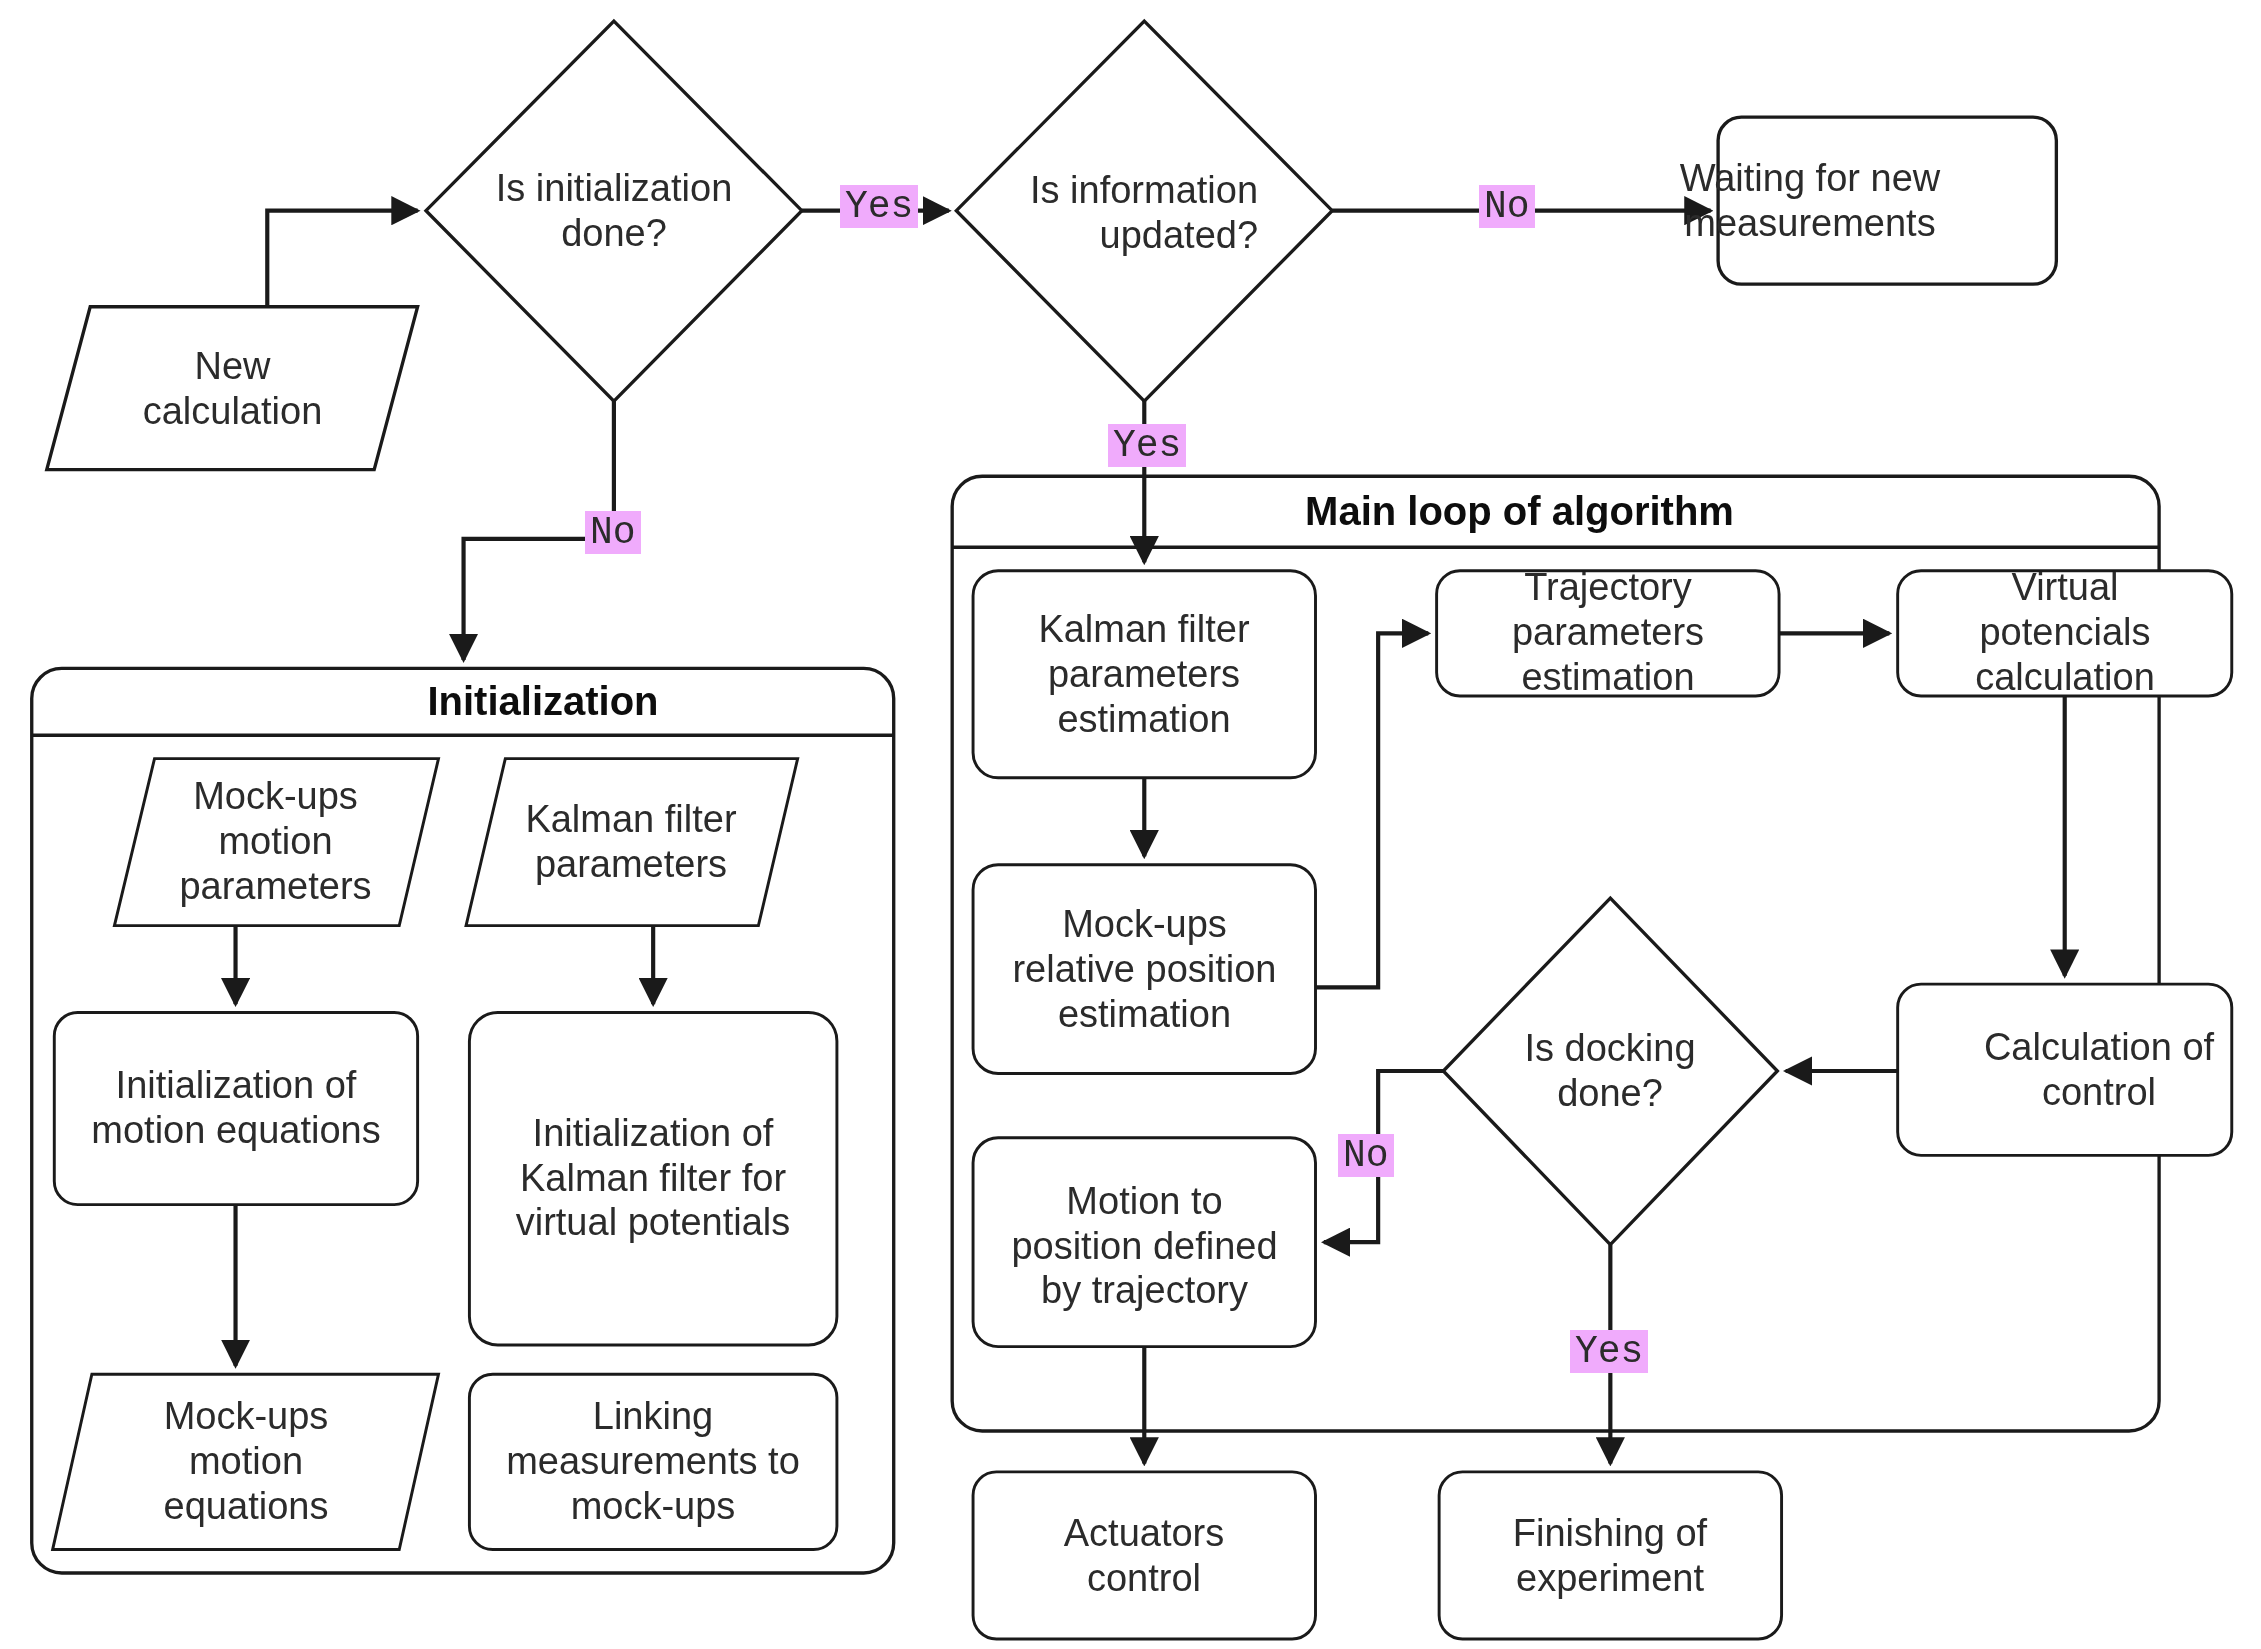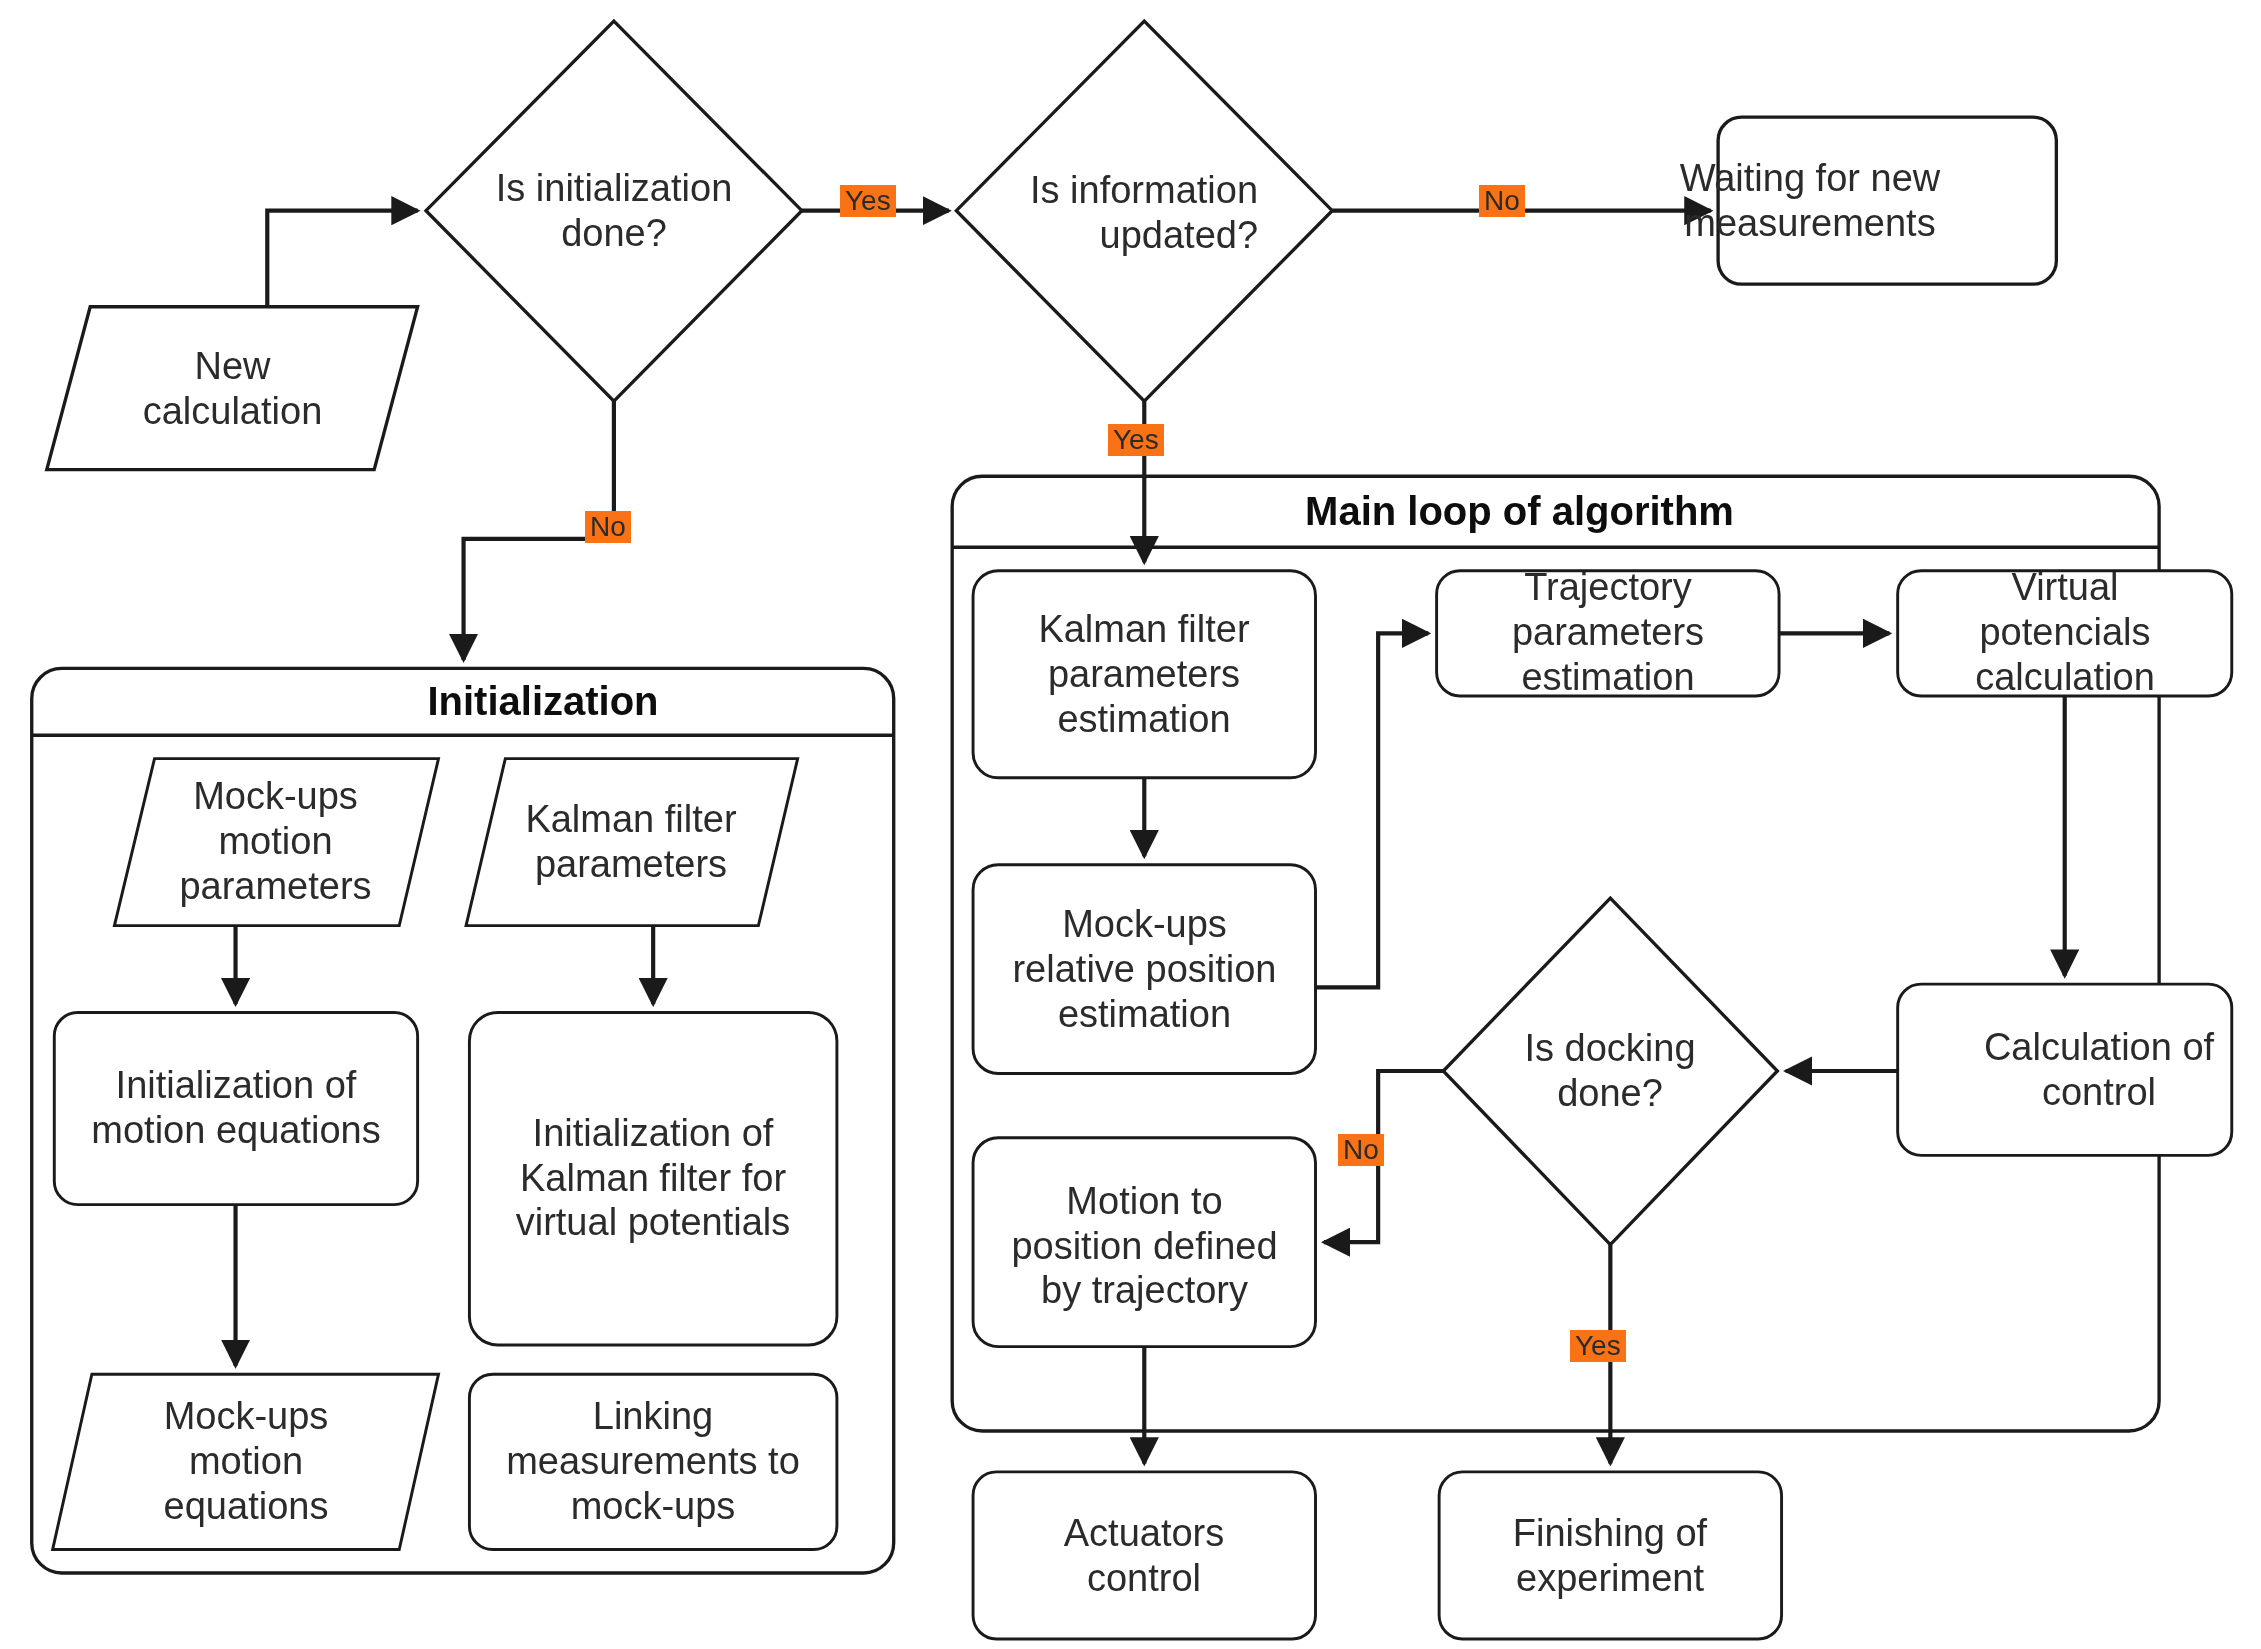--- a/index.html
+++ b/index.html
@@ -61,23 +61,23 @@
     justify-content: center;
     text-align: center;
     color: #0d0d0d;
     font-weight: bold;
     font-size: 40px;
     font-family: "Liberation Sans", sans-serif;
   }
   .edge-label {
     position: absolute;
     color: #2b2b2b;
-    font-size: 28px;
-    font-family: Liberation Sans, sans-serif;
-    background: #f97316;
+    font-size: 38px;
+    font-family: Liberation Mono, monospace;
+    background: #f0abfc;
     padding: 0 5px;
     white-space: nowrap;
   }
 </style>
 </head>
 <body>
 
 <div id="stage">
 
   <svg class="layer" viewBox="0 0 2707 1975">

